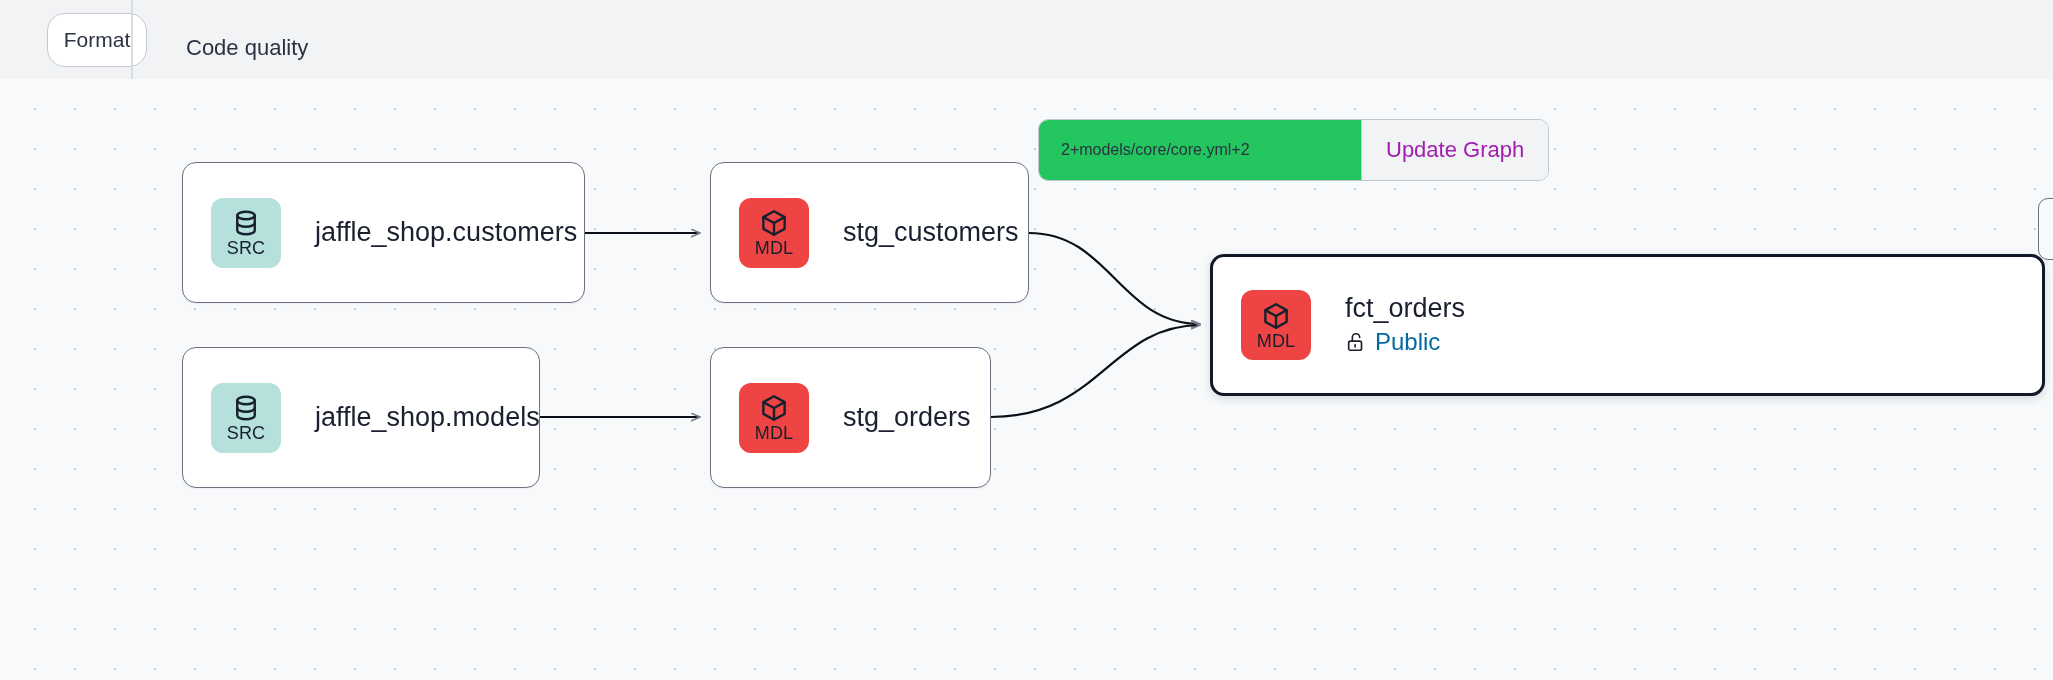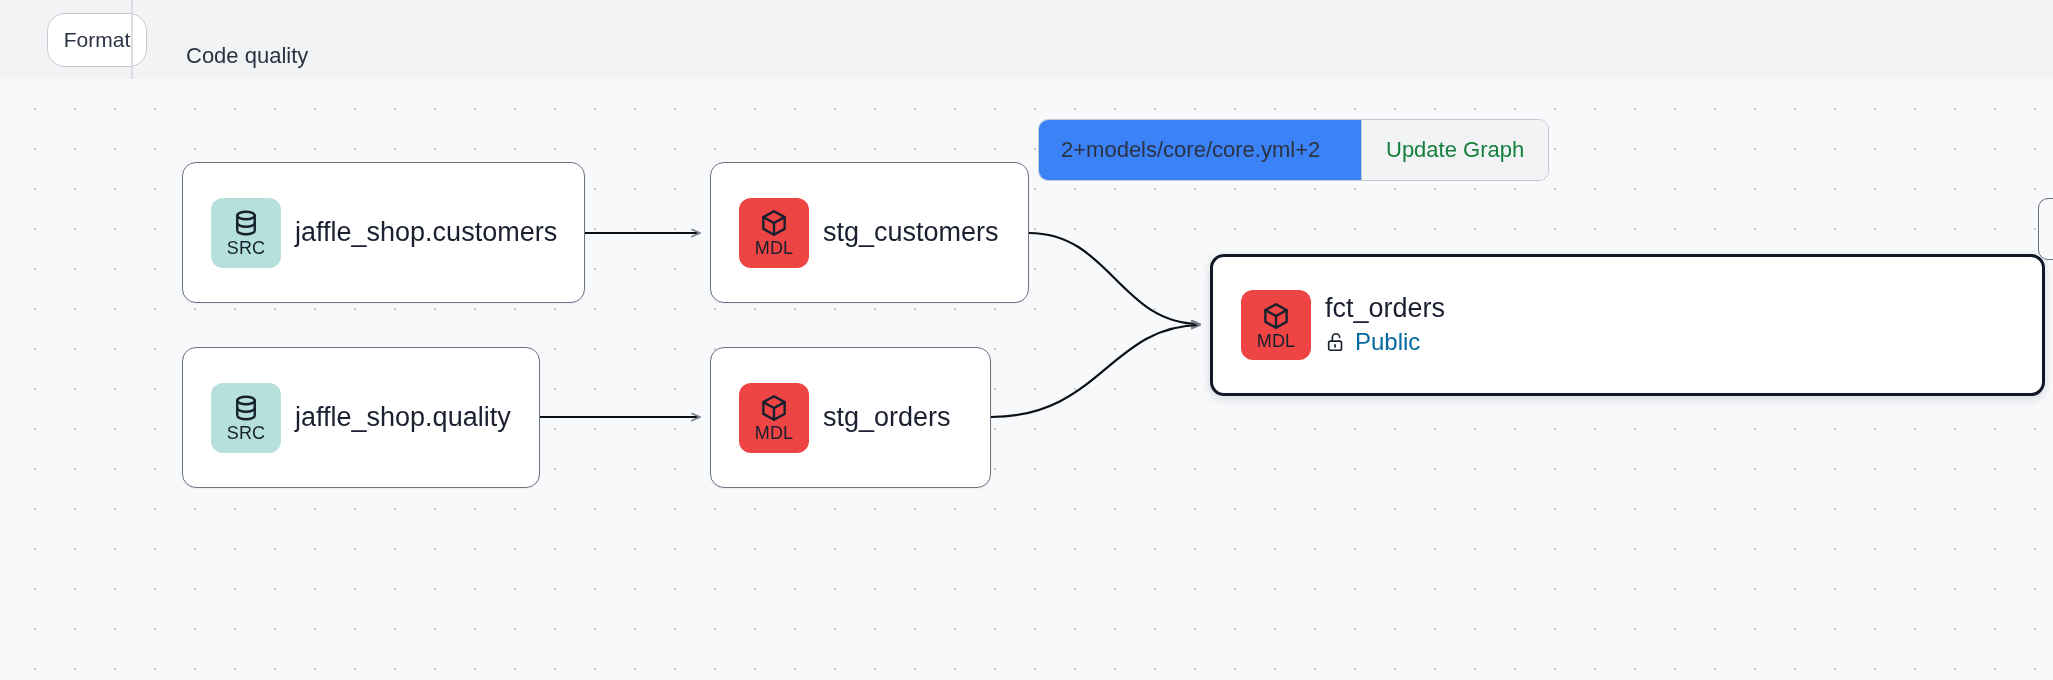--- a/index.html
+++ b/index.html
@@ -28,21 +28,21 @@
     cursor: pointer;
     font-family: "Liberation Sans", sans-serif;
     margin-left: 37px;
   }
   .toolbar-divider {
     position: absolute; left: 131px; top: 0;
     width: 1.5px; height: 79px;
     background: #d9dce1;
   }
   .tabs {
-    position: absolute; left: 170px; top: 16px;
+    position: absolute; left: 170px; top: 8px;
     height: 79px;
     display: flex; align-items: center;
   }
   .tab {
     position: relative;
     height: 79px;
     display: flex; align-items: center;
     padding: 0 16px;
     font-size: 22px;
     color: #2b3242;
@@ -76,32 +76,32 @@
     display: flex;
     height: 62px;
     border: 1.6px solid #c3c8d0;
     border-radius: 10px;
     overflow: hidden;
     background: #ffffff;
   }
   .selector-input {
     display: flex; align-items: center;
     padding: 0 22px;
-    background: #3b82f6;
-    font-size: 22px; color: #2b3242;
+    background: #22c55e;
+    font-size: 16px; color: #2b3242;
     border: none; outline: none;
     font-family: "Liberation Sans", sans-serif;
     width: 322px;
   }
   .update-btn {
     display: flex; align-items: center; justify-content: center;
     padding: 0 24px;
     background: #f2f3f5;
     border-left: 1.6px solid #c3c8d0;
-    font-size: 22px; color: #15803d;
+    font-size: 22px; color: #a21caf;
     cursor: pointer; white-space: nowrap;
   }
   .edge-btn {
     position: absolute;
     left: 2038px; top: 119px;
     width: 60px; height: 62px;
     border: 1.6px solid #6b7280;
     border-radius: 10px;
     background: #f7f9fb;
   }
@@ -139,21 +139,21 @@
   .badge.src { background: #b5e0dc; }
   .badge.mdl { background: #ef4444; }
   .badge-label {
     font-size: 18px;
     color: #16202e;
     line-height: 1;
     letter-spacing: 0.2px;
   }
   .badge svg { display: block; }
   .node-body {
-    margin-left: 14px;
+    margin-left: 34px;
     display: flex; flex-direction: column;
     justify-content: center;
     gap: 4px;
   }
   .node-title {
     font-size: 27px;
     color: #1a2030;
     line-height: 1.1;
     white-space: nowrap;
   }
@@ -232,21 +232,21 @@
   <div class="node" style="left:182px; top:268px; width:358px; height:141px;">
     <div class="badge src">
       <svg width="30" height="30" viewBox="0 0 24 24" fill="none" stroke="#16202e" stroke-width="1.9" stroke-linecap="round" stroke-linejoin="round">
         <ellipse cx="12" cy="6" rx="7" ry="3"></ellipse>
         <path d="M5 6v12c0 1.66 3.13 3 7 3s7-1.34 7-3V6"></path>
         <path d="M5 12c0 1.66 3.13 3 7 3s7-1.34 7-3"></path>
       </svg>
       <span class="badge-label">SRC</span>
     </div>
     <div class="node-body">
-      <div class="node-title">jaffle_shop.quality</div>
+      <div class="node-title">jaffle_shop.models</div>
     </div>
   </div>
 
   <div class="node" style="left:710px; top:268px; width:281px; height:141px;">
     <div class="badge mdl">
       <svg width="30" height="30" viewBox="0 0 24 24" fill="none" stroke="#16202e" stroke-width="1.9" stroke-linecap="round" stroke-linejoin="round">
         <path d="M12 2.6 20.5 7.3v9.4L12 21.4 3.5 16.7V7.3z"></path>
         <path d="M3.5 7.3 12 12l8.5-4.7"></path>
         <path d="M12 12v9.4"></path>
       </svg>

